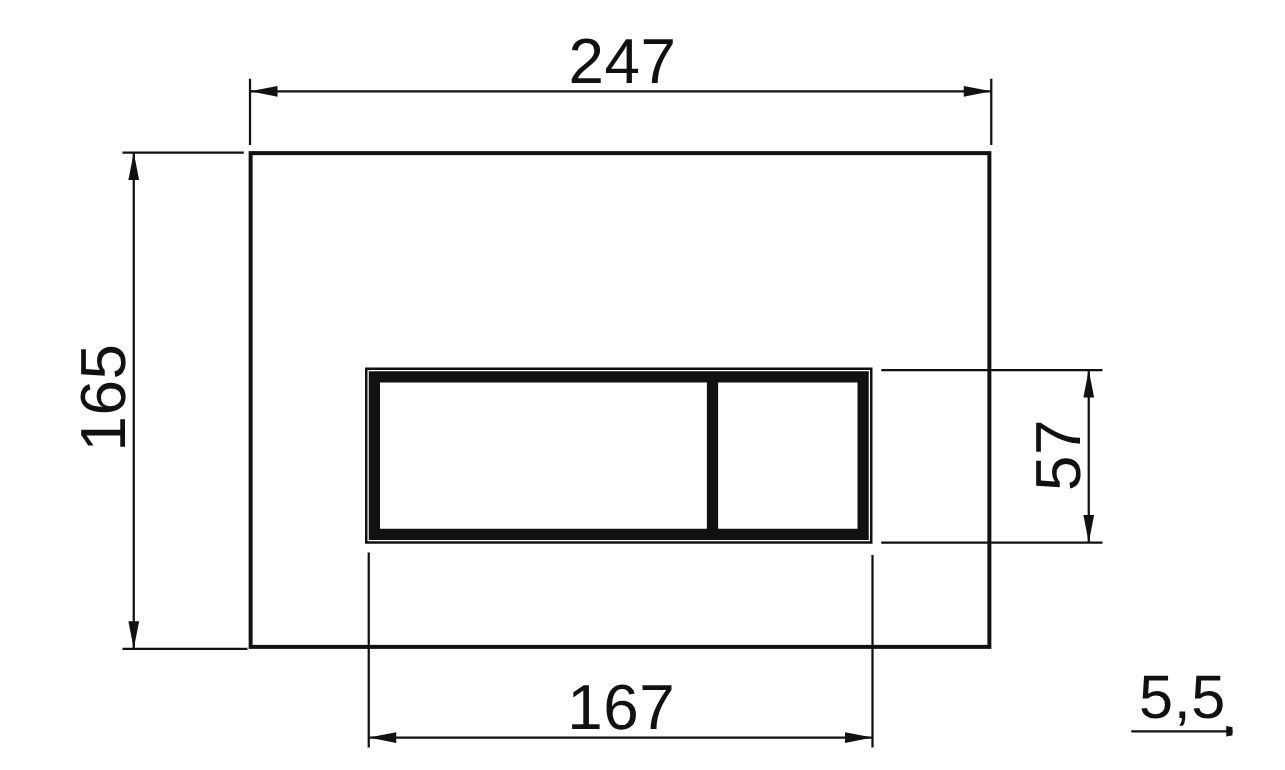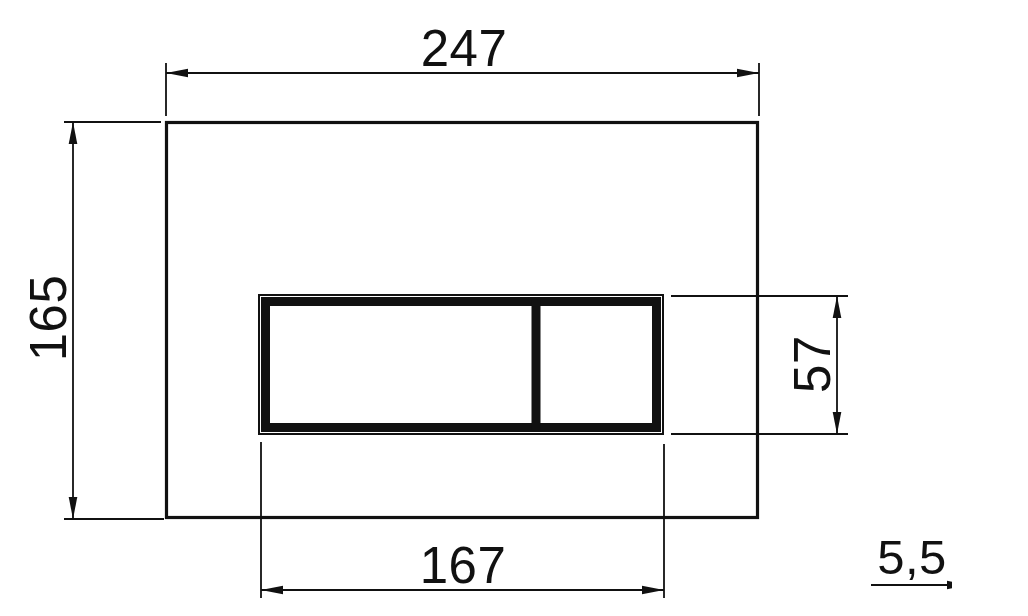--- a/index.html
+++ b/index.html
@@ -7,20 +7,21 @@
     padding: 0;
     background: #ffffff;
   }
   .canvas {
     position: relative;
     width: 952px;
     height: 616px;
     background: var(--bg, #ffffff);
     overflow: hidden;
     font-family: "Liberation Sans", "DejaVu Sans", sans-serif;
+    margin-left: 34px;
   }
   svg { display: block; }
   .outline       { fill: #ffffff; stroke: var(--line, #111111); }
   .outline-none  { fill: none;    stroke: var(--line, #111111); }
   .dimline       { stroke: var(--line, #111111); stroke-width: 1.8; fill: none; }
   .arrow         { fill: var(--line, #111111); stroke: none; }
   .dim-text {
     font-family: "Liberation Sans", "DejaVu Sans", sans-serif;
     font-size: 51px;
     fill: var(--line, #111111);

